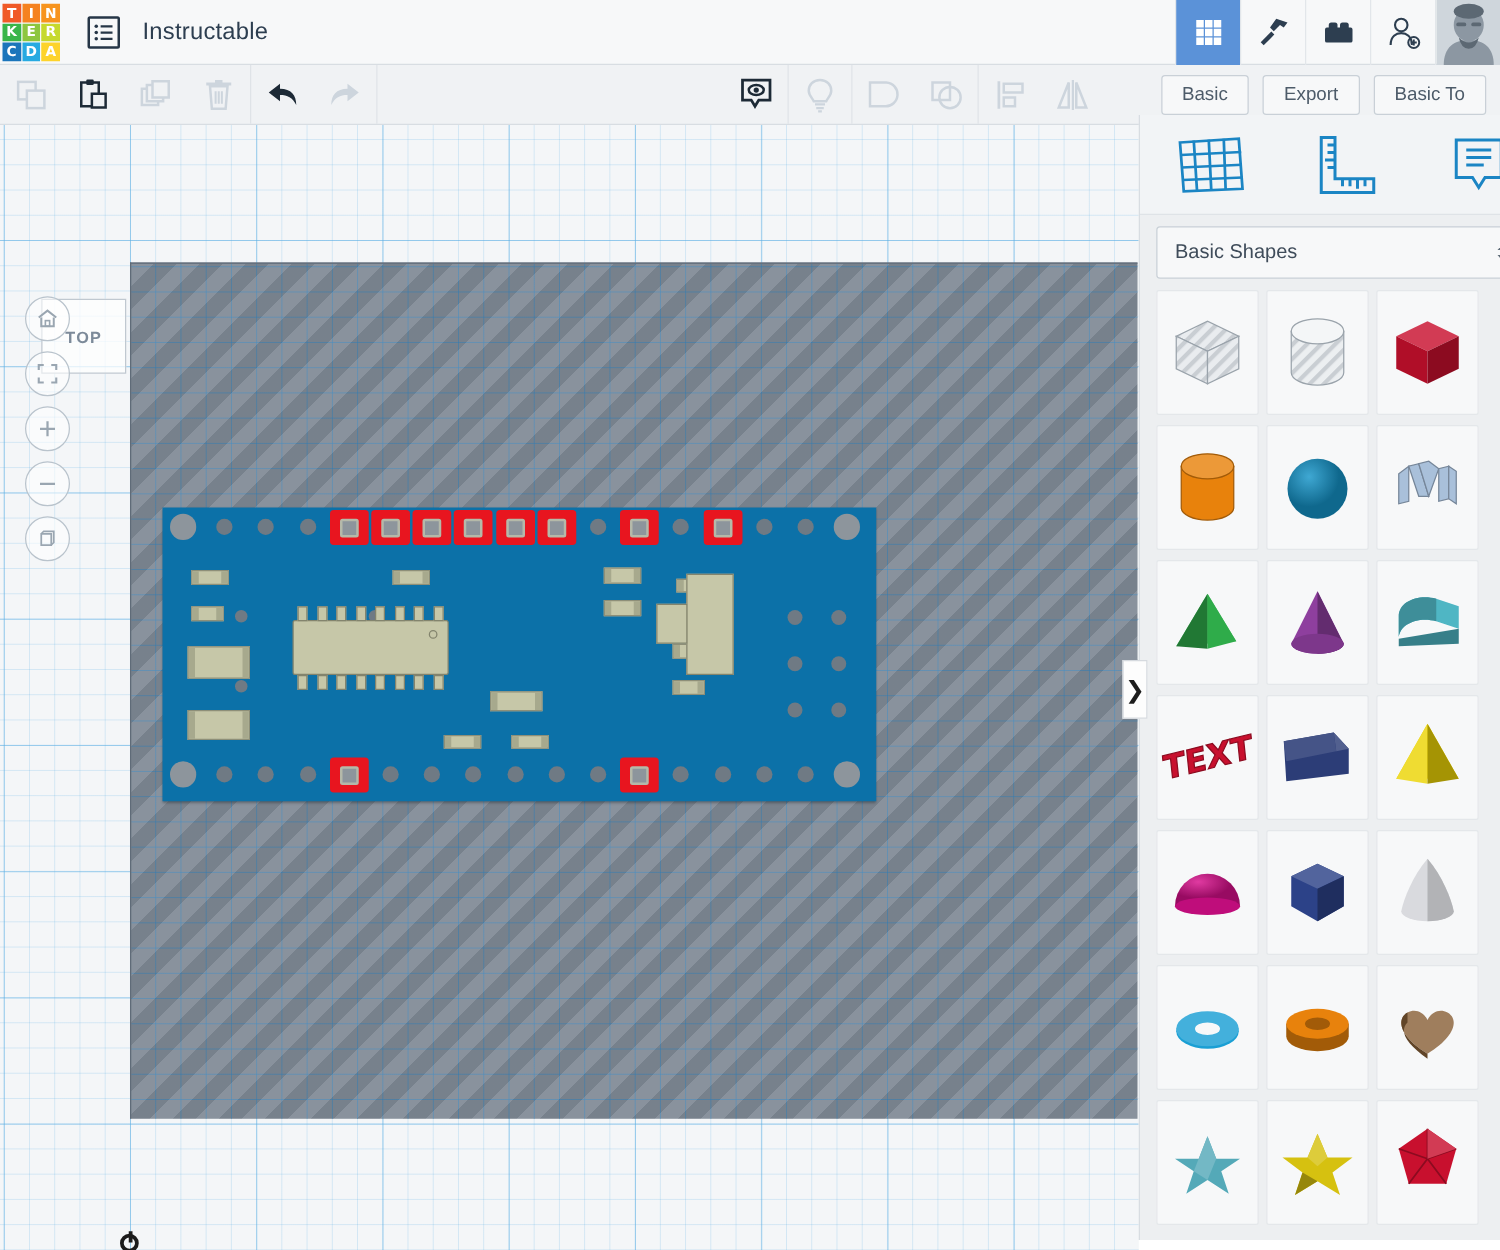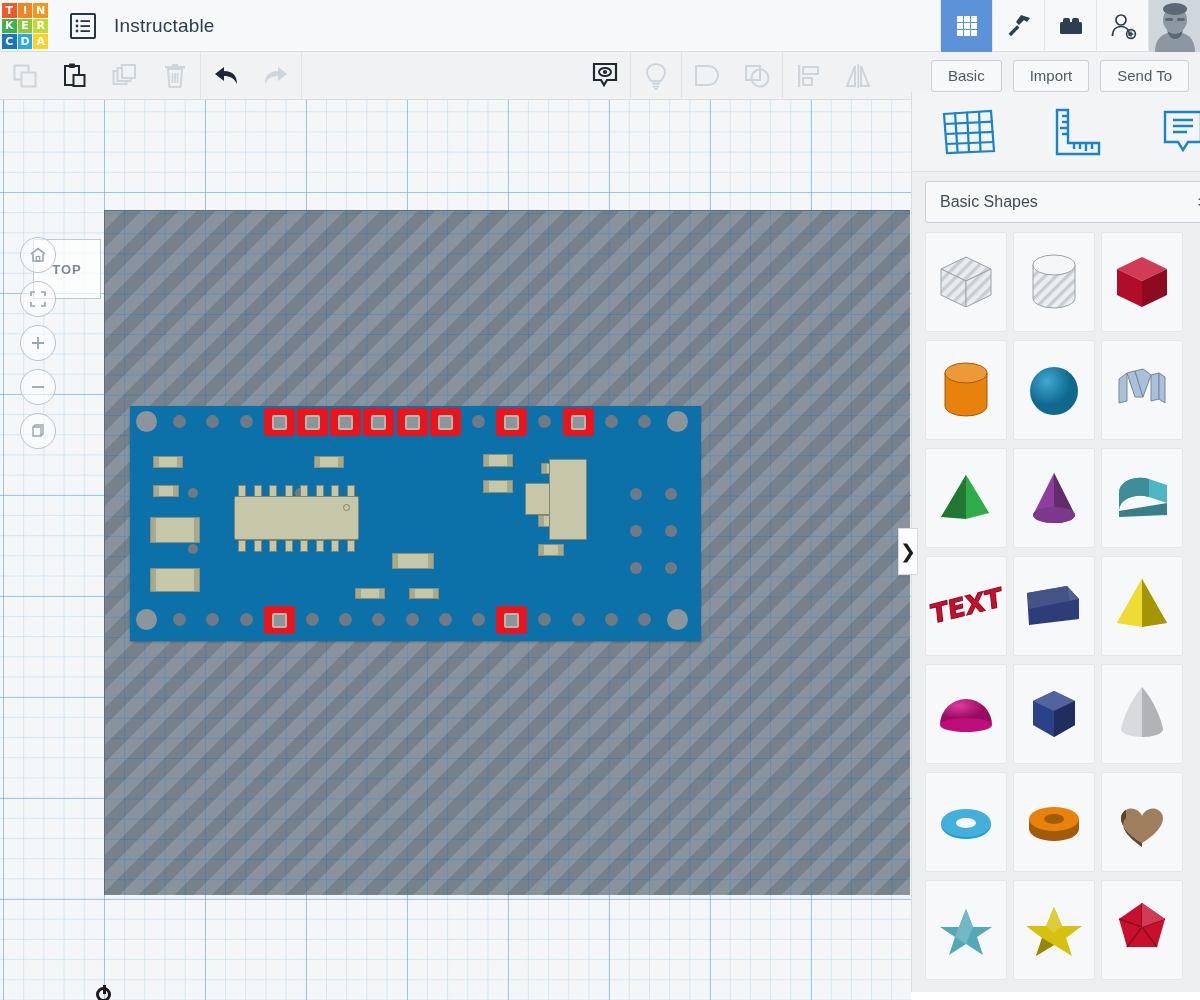--- a/index.html
+++ b/index.html
@@ -338,22 +338,22 @@
       <svg width="30" height="28" viewBox="0 0 30 28">
         <path d="M12 4 L12 24 L4 24 Z" fill="none" stroke="#cdd5dd" stroke-width="2"></path>
         <path d="M18 4 L18 24 L26 24 Z" fill="none" stroke="#cdd5dd" stroke-width="2"></path>
         <rect x="14.4" y="2" width="1.8" height="24" fill="#cdd5dd"></rect>
       </svg>
     </div>
 
     <div class="tb-spacer"></div>
 
     <button class="panel-btn">Basic</button>
-    <button class="panel-btn">Import</button>
-    <button class="panel-btn">Send To</button>
+    <button class="panel-btn">Export</button>
+    <button class="panel-btn">Basic To</button>
   </div>
 
   <div id="canvas">
 
     <div id="workplane"></div>
 
     <div id="pcb">
         <div class="pad big" style="left: 6px; top: 5px; width: 21px; height: 21px; border-radius: 50%;"></div>
         <div class="pad big" style="left: 6px; top: 203px; width: 21px; height: 21px; border-radius: 50%;"></div>
         <div class="pad" style="left: 43.2px; top: 9px; width: 13px; height: 13px; border-radius: 50%;"></div>

